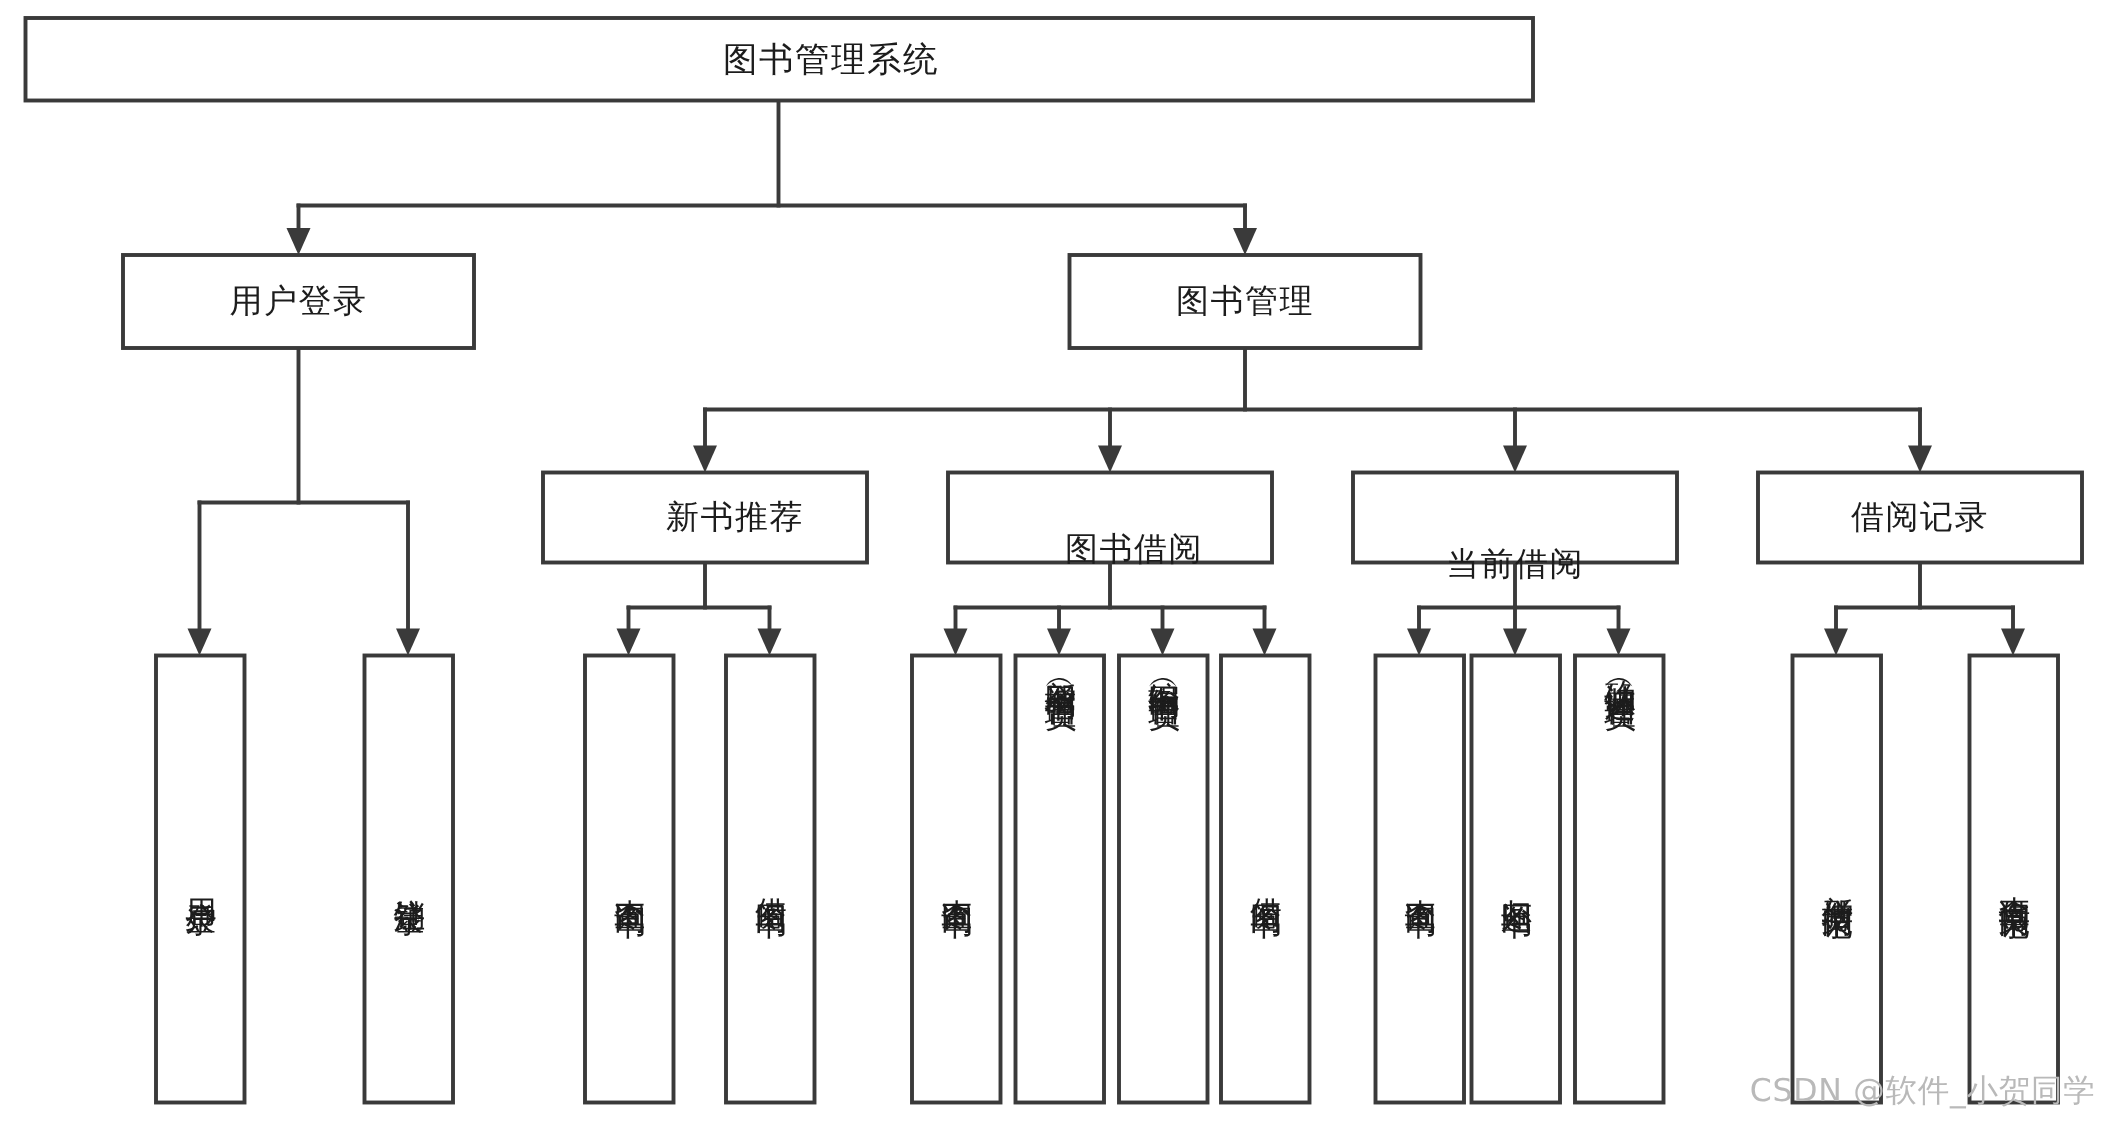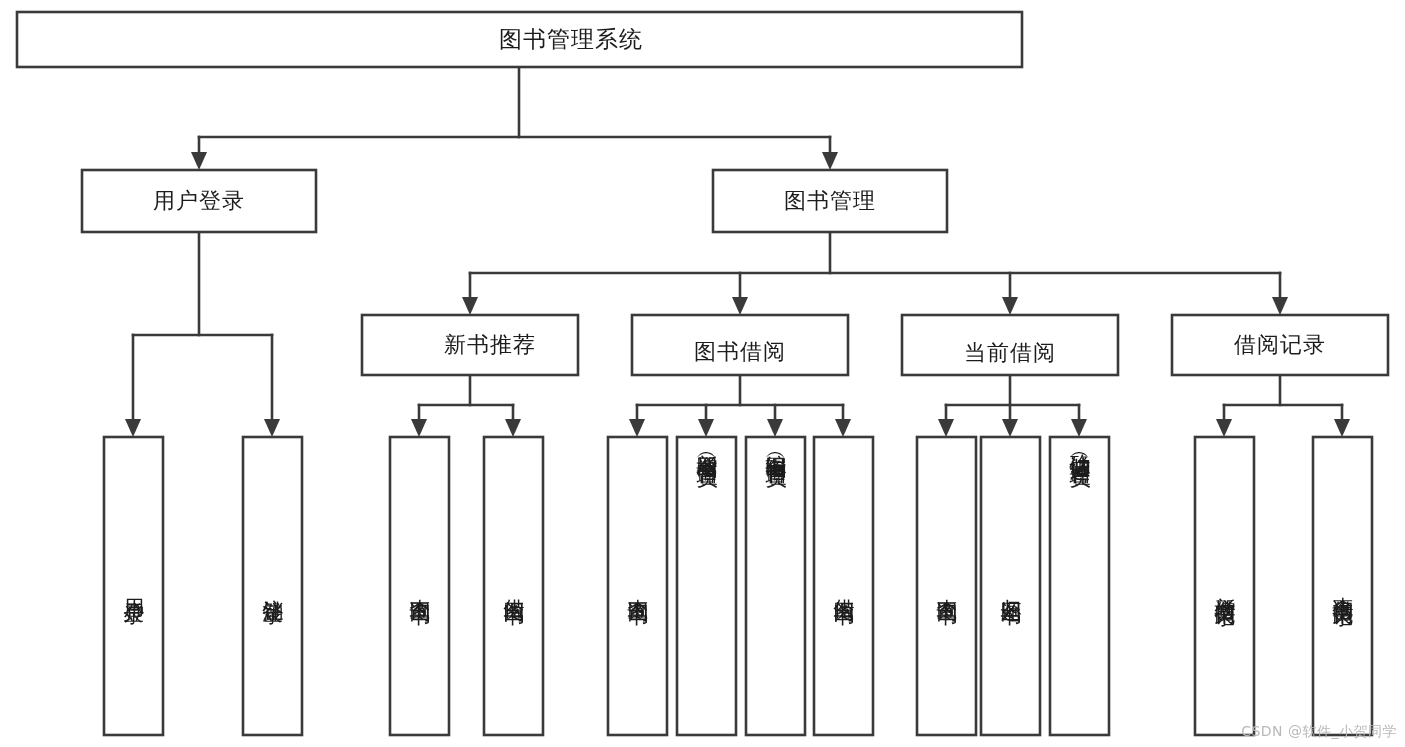--- a/index.html
+++ b/index.html
@@ -76,21 +76,21 @@
     letter-spacing: 1px;
   }
   .hlabel-text.root {
     font-size: 23px;
   }
   #watermark {
     position: absolute;
     right: 8px;
     bottom: 6px;
     font-family: "DejaVu Sans", "Liberation Sans", sans-serif;
-    font-size: 14px;
+    font-size: 21px;
     color: #b9b9b9;
     letter-spacing: 0.5px;
     white-space: nowrap;
     pointer-events: none;
   }
 </style>
 </head>
 <body>
 
 <div id="diagram-root">
@@ -178,38 +178,38 @@
     <rect class="node-box" x="814" y="437" width="59" height="298"></rect>
 
     <rect class="node-box" x="917" y="437" width="59" height="298"></rect>
     <rect class="node-box" x="981" y="437" width="59" height="298"></rect>
     <rect class="node-box" x="1050" y="437" width="59" height="298"></rect>
 
     <rect class="node-box" x="1195" y="437" width="59" height="298"></rect>
     <rect class="node-box" x="1313" y="437" width="59" height="298"></rect>
   </svg>
 
-  <div class="hlabel-wrap" style="left:17px; top:12px; width:1108px; height:55px;">
+  <div class="hlabel-wrap" style="left:0; top:12px; width:1108px; height:55px;">
     <span class="hlabel-text root">图书管理系统</span>
   </div>
 
   <div class="hlabel-wrap" style="left:82px; top:170px; width:234px; height:62px;">
     <span class="hlabel-text">用户登录</span>
   </div>
   <div class="hlabel-wrap" style="left:713px; top:170px; width:234px; height:62px;text-align:center;">
     <span class="hlabel-text">图书管理</span>
   </div>
 
   <div class="hlabel-wrap" style="left:362px; top:315px; width:256px; height:60px;">
     <span class="hlabel-text">新书推荐</span>
   </div>
-  <div class="hlabel-wrap" style="left:632px; top:316px; width:216px; height:72px;">
+  <div class="hlabel-wrap" style="left:632px; top:330px; width:216px; height:72px;padding-left:16px;">
     <span class="hlabel-text">图书借阅</span>
   </div>
-  <div class="hlabel-wrap" style="left:902px; top:315px; width:216px; height:76px;">
+  <div class="hlabel-wrap" style="left:902px; top:315px; width:216px; height:76px;align-items:flex-end;">
     <span class="hlabel-text">当前借阅</span>
   </div>
   <div class="hlabel-wrap" style="left:1172px; top:315px; width:216px; height:60px;">
     <span class="hlabel-text">借阅记录</span>
   </div>
 
   <div class="vlabel-wrap" style="left:104px; top:437px; width:59px; height:298px;">
     <span class="vlabel-text">用户登录</span>
   </div>
   <div class="vlabel-wrap" style="left:243px; top:437px; width:59px; height:298px;">

